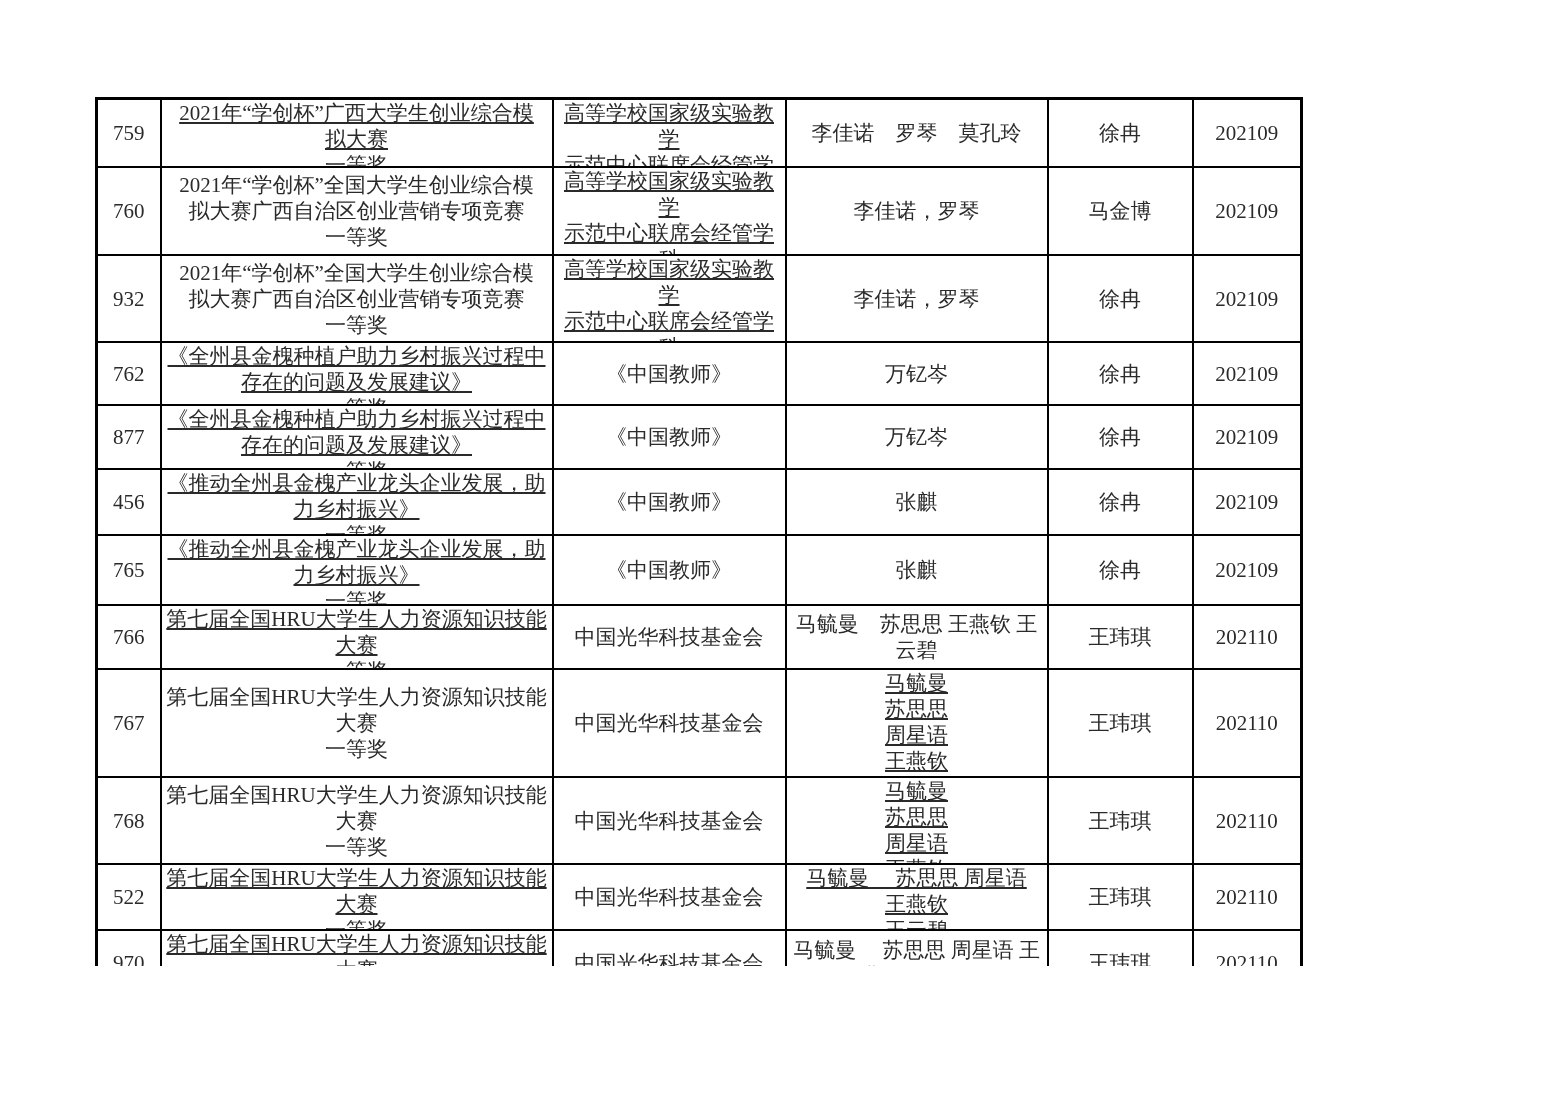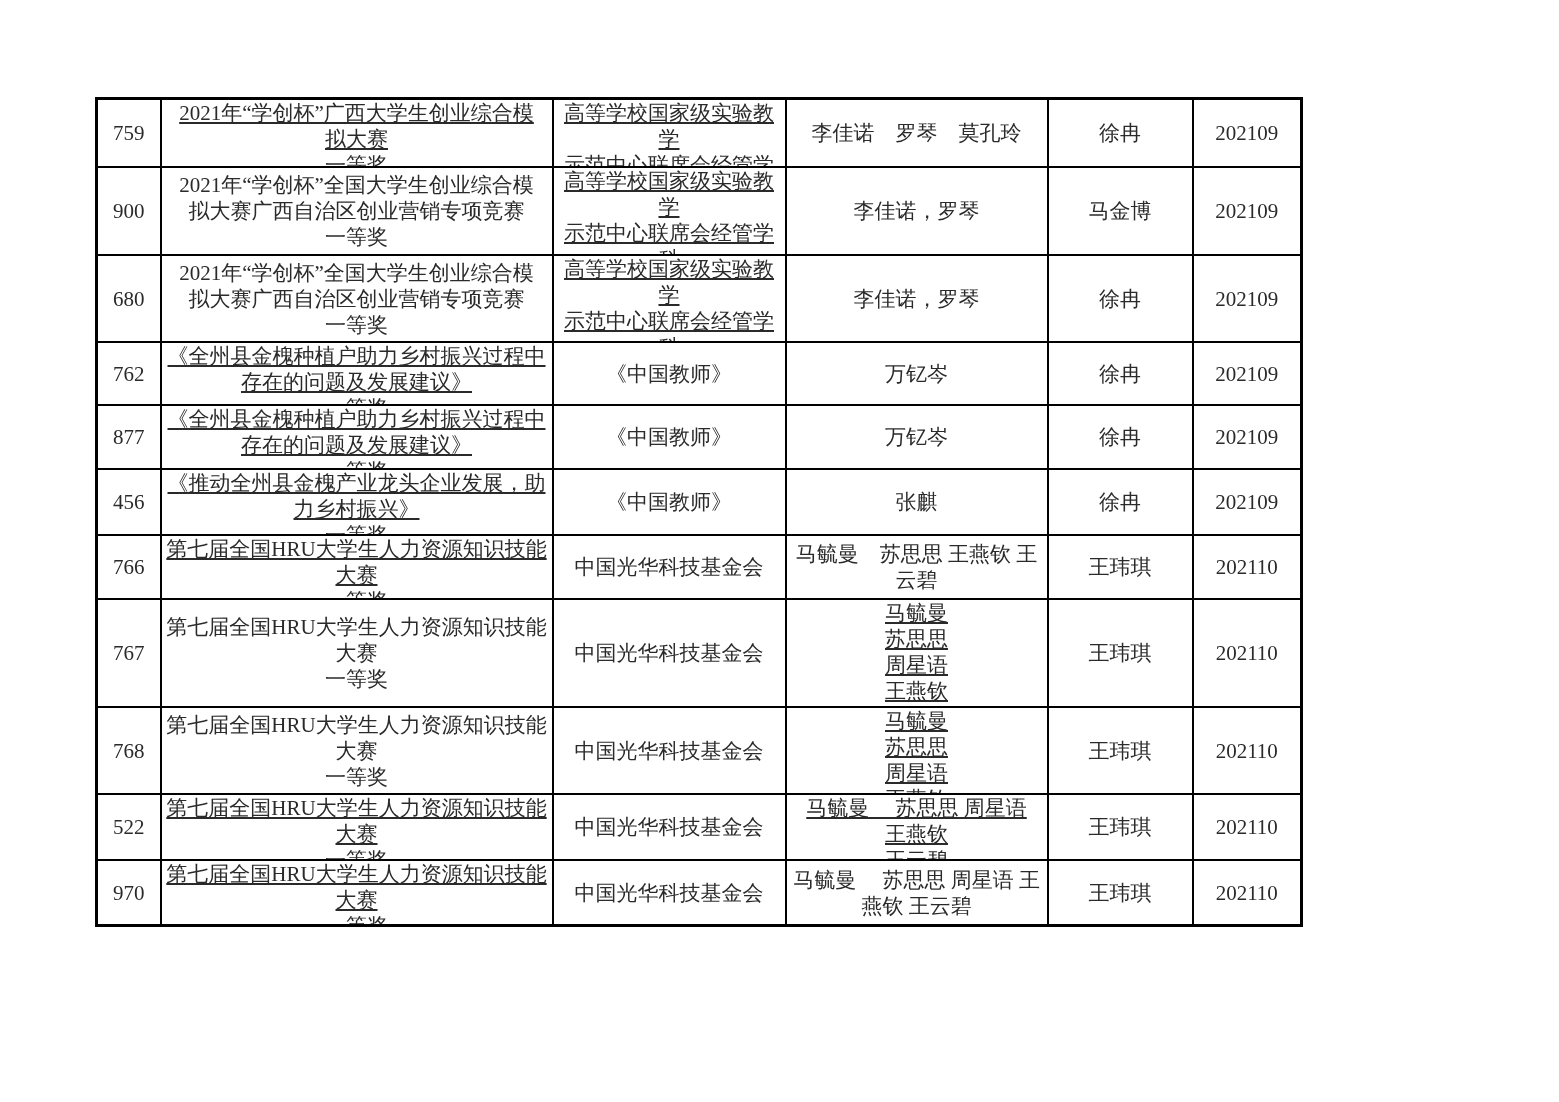--- a/index.html
+++ b/index.html
@@ -93,21 +93,21 @@
           </td>
     <td>
             <div class="cw">徐冉</div>
           </td>
     <td>
             <div class="cw">202109</div>
           </td>
   </tr>
         <tr class="r1">
     <td>
-            <div class="cw">900</div>
+            <div class="cw">760</div>
           </td>
     <td>
             <div class="cw">2021年“学创杯”全国大学生创业综合模
 拟大赛广西自治区创业营销专项竞赛
 一等奖</div>
           </td>
     <td>
             <div class="cw clip">高等学校国家级实验教学
 示范中心联席会经管学科
 组</div>
@@ -117,21 +117,21 @@
           </td>
     <td>
             <div class="cw">马金博</div>
           </td>
     <td>
             <div class="cw">202109</div>
           </td>
   </tr>
         <tr class="r2">
     <td>
-            <div class="cw">680</div>
+            <div class="cw">932</div>
           </td>
     <td>
             <div class="cw">2021年“学创杯”全国大学生创业综合模
 拟大赛广西自治区创业营销专项竞赛
 一等奖</div>
           </td>
     <td>
             <div class="cw clip">高等学校国家级实验教学
 示范中心联席会经管学科
 组</div>
@@ -186,20 +186,42 @@
     <td>
             <div class="cw">徐冉</div>
           </td>
     <td>
             <div class="cw">202109</div>
           </td>
   </tr>
         <tr class="r5">
     <td>
             <div class="cw">456</div>
+          </td>
+    <td>
+            <div class="cw clip">《推动全州县金槐产业龙头企业发展，助
+力乡村振兴》
+一等奖</div>
+          </td>
+    <td>
+            <div class="cw">《中国教师》</div>
+          </td>
+    <td>
+            <div class="cw">张麒</div>
+          </td>
+    <td>
+            <div class="cw">徐冉</div>
+          </td>
+    <td>
+            <div class="cw">202109</div>
+          </td>
+  </tr>
+        <tr class="r6">
+    <td>
+            <div class="cw">765</div>
           </td>
     <td>
             <div class="cw clip">《推动全州县金槐产业龙头企业发展，助
 力乡村振兴》
 一等奖</div>
           </td>
     <td>
             <div class="cw">《中国教师》</div>
           </td>
     <td>

